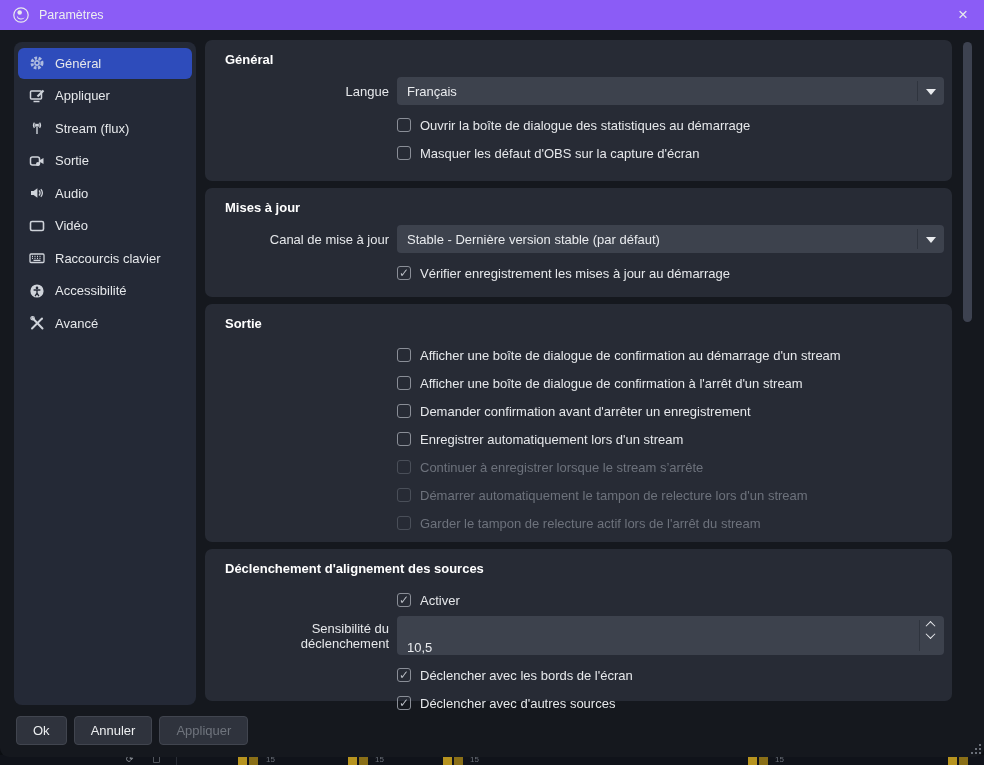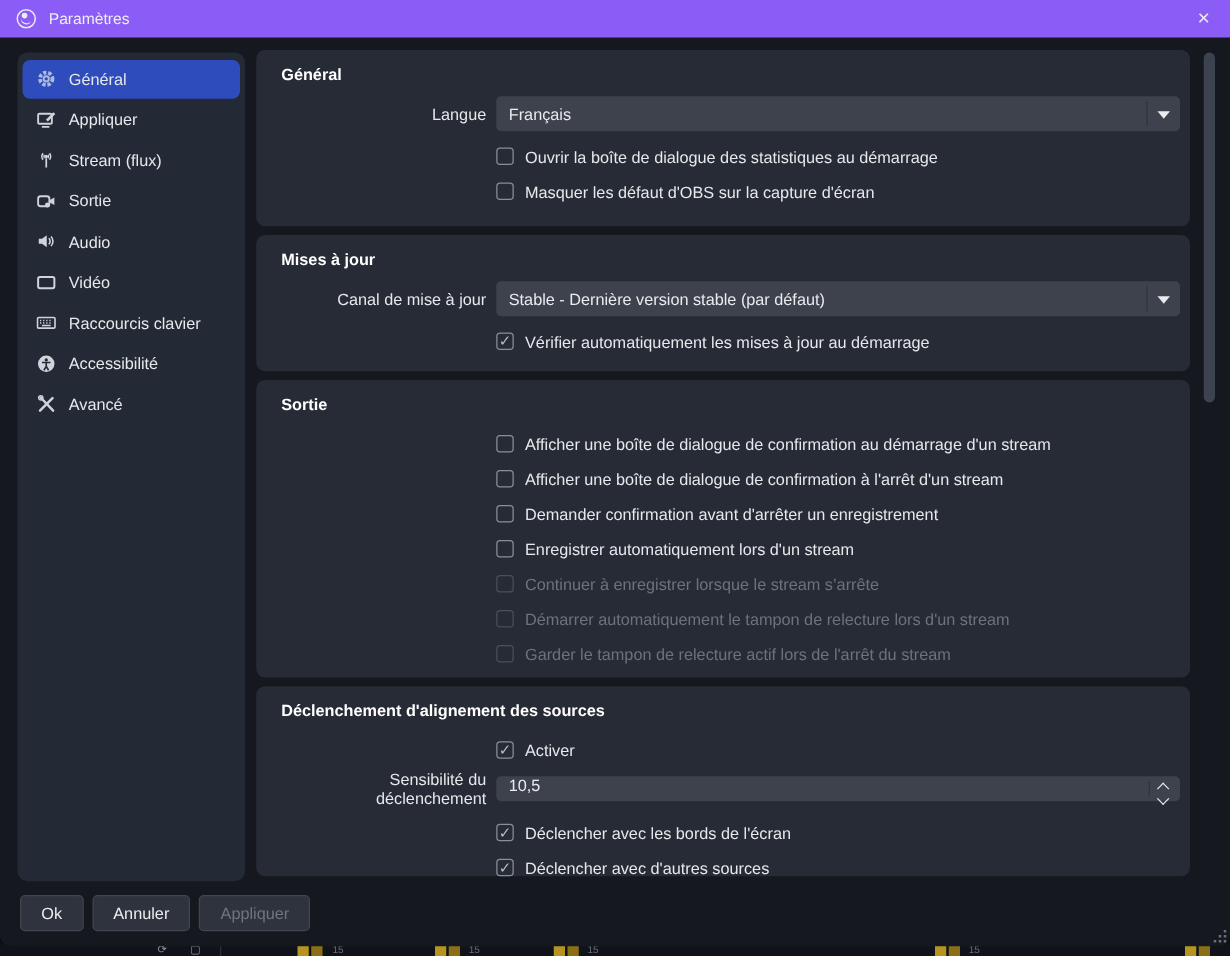--- a/index.html
+++ b/index.html
@@ -49,22 +49,22 @@
   .form-label { width:168px; text-align:right; margin-right:8px; color:#e6e8eb; font-size:13px; flex:0 0 168px; }
   .indent { margin-left:176px; }
 
   .combo { flex:1; height:28px; background:#3d424d; border-radius:4px; position:relative;
     display:flex; align-items:center; padding:0 34px 0 10px; cursor:pointer; }
   .combo .combo-value { color:#e9ebee; font-size:13px; white-space:nowrap; overflow:hidden; }
   .combo .combo-sep { position:absolute; right:26px; top:4px; bottom:4px; width:1px; background:#2f343e; }
   .combo .arrow-dn { position:absolute; right:8px; top:12px; width:0; height:0;
     border-left:5px solid transparent; border-right:5px solid transparent; border-top:6px solid #e9ebee; }
 
-  .spin { flex:1; height:20px; background:#3d424d; border-radius:4px; position:relative;
-    display:flex; align-items:flex-start; padding:0 34px 0 10px; }
+  .spin { flex:1; height:39px; background:#3d424d; border-radius:4px; position:relative;
+    display:flex; align-items:flex-end; padding:0 34px 0 10px; }
   .spin .spin-value { color:#e9ebee; font-size:13px; }
   .spin .spin-sep { position:absolute; right:24px; top:4px; bottom:4px; width:1px; background:#2f343e; }
   .spin-btns { position:absolute; right:4px; top:0; width:20px; height:28px;
     display:flex; flex-direction:column; align-items:center; justify-content:center; gap:4px; }
   .chev { width:7px; height:7px; border-left:1.6px solid #e9ebee; border-top:1.6px solid #e9ebee; cursor:pointer; }
   .chev.up { transform:rotate(45deg) translate(1px,1px); }
   .chev.dn { transform:rotate(225deg) translate(1px,1px); }
 
   .check-row { display:flex; align-items:center; height:28px; cursor:pointer;text-align:right; }
   .cb { width:14px; height:14px; border:1px solid #8a8e97; border-radius:3px; margin-right:9px;
@@ -244,21 +244,21 @@
         <div class="form-row">
           <span class="form-label">Canal de mise à jour</span>
           <div class="combo">
             <span class="combo-value">Stable - Dernière version stable (par défaut)</span>
             <span class="combo-sep"></span>
             <span class="arrow-dn"></span>
           </div>
         </div>
         <div class="check-row indent checked">
           <span class="cb"></span>
-          <span class="cb-label">Vérifier automatiquement les mises à jour au démarrage</span>
+          <span class="cb-label">Vérifier enregistrement les mises à jour au démarrage</span>
         </div>
       </section>
 
       <section class="panel p-output">
         <div class="panel-title">Sortie</div>
         <div class="check-row indent">
           <span class="cb"></span>
           <span class="cb-label">Afficher une boîte de dialogue de confirmation au démarrage d'un stream</span>
         </div>
         <div class="check-row indent">

